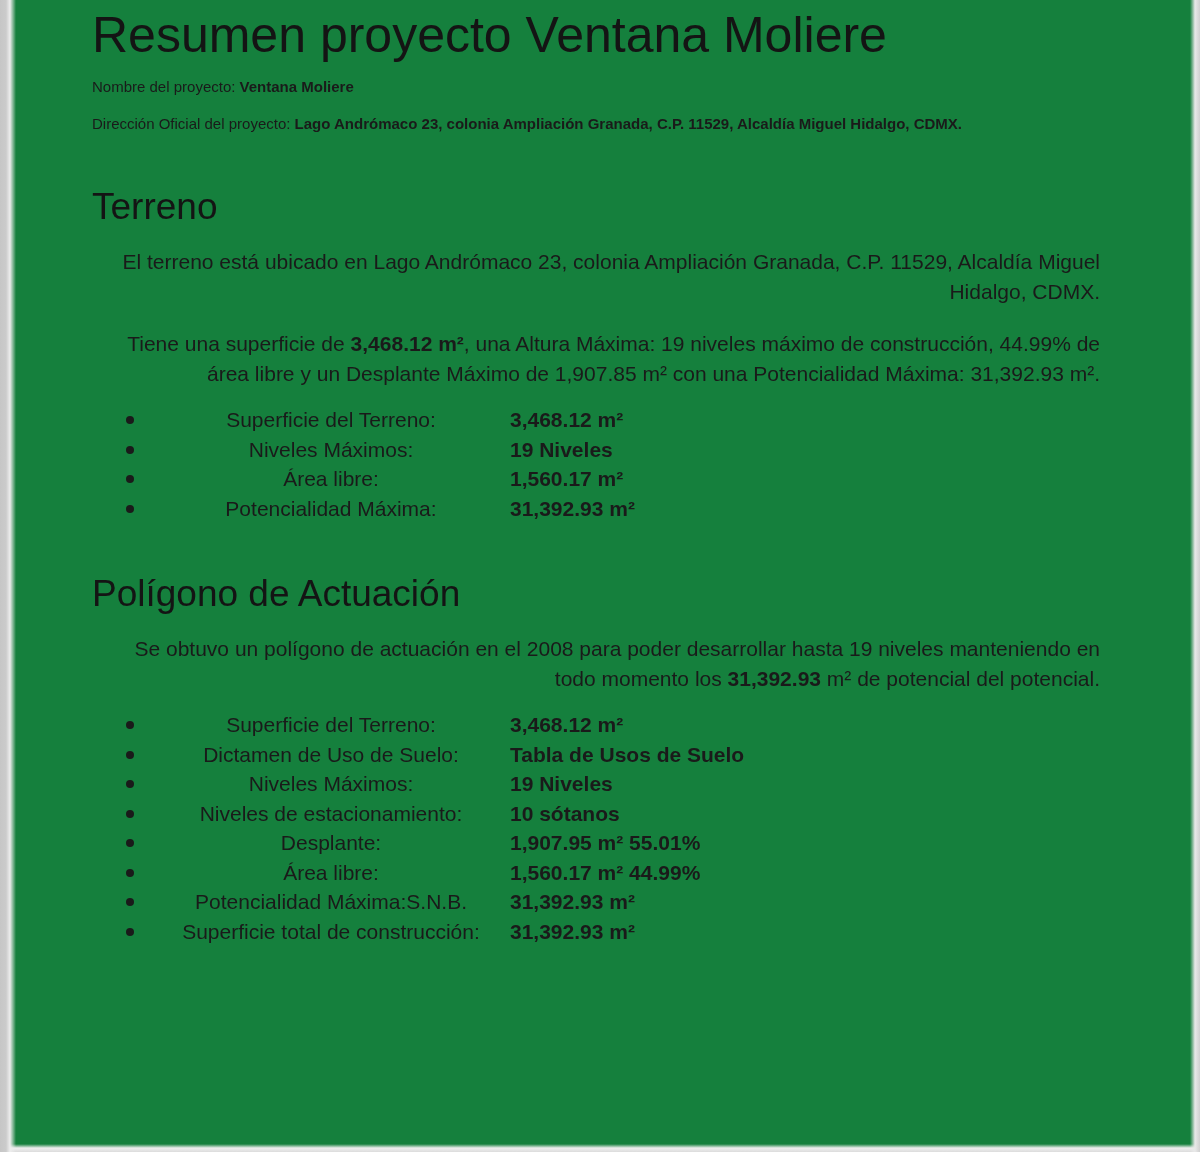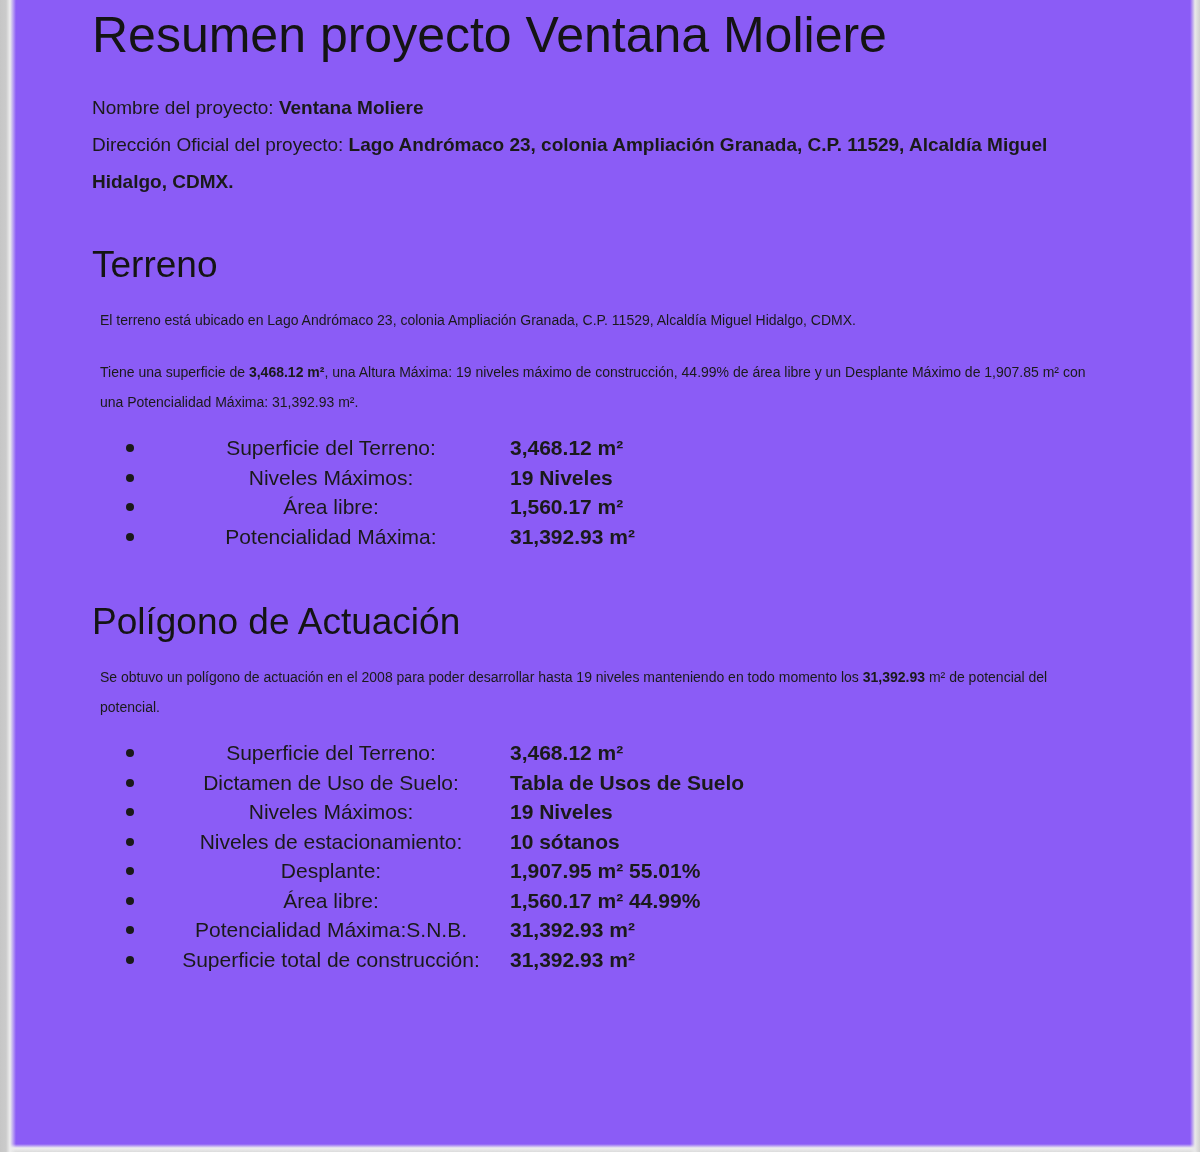--- a/index.html
+++ b/index.html
@@ -4,21 +4,21 @@
 <style>
   html, body {
     margin: 0;
     padding: 0;
     background: #ffffff;
   }
   .page {
     position: relative;
     width: 1200px;
     height: 1152px;
-    background: #8b5cf6;
+    background: #15803d;
     overflow: hidden;
     font-family: "Liberation Sans", "DejaVu Sans", sans-serif;
     color: #1a1a1a;
   }
   
   .edge-left {
     position: absolute; left: 0; top: 0; bottom: 0; width: 16px; z-index: 5;
     background: linear-gradient(90deg, #c6c6c6 0px, #cbcbcb 6px, #ededed 10px, rgba(255,255,255,0) 16px);
     pointer-events: none;
   }
@@ -37,39 +37,40 @@
   }
   h1.title {
     margin: 0;
     font-size: 50px;
     line-height: 58px;
     font-weight: 400;
     color: #141414;
     white-space: nowrap;
   }
   .meta {
-    margin-top: 25px;
-    font-size: 19px;
+    margin-top: 4px;
+    font-size: 15px;
     line-height: 37px;
   }
   .meta p { margin: 0; }
   .b { font-weight: 700; }
   h2.heading {
     margin: 0;
     font-size: 37px;
     line-height: 46px;
     font-weight: 400;
     color: #141414;
   }
   .section-terreno h2.heading  { margin-top: 42px; }
   .section-poligono h2.heading { margin-top: 48px; }
   .para {
-    margin: 17px 0 0 8px;
-    font-size: 14px;
+    margin: 17px 0 0 15px;
+    font-size: 21px;
     line-height: 30px;
+    text-align: right;
   }
   .para + .para { margin-top: 22px; }
   ul.kv-list {
     list-style: none;
     margin: 16px 0 0 0;
     padding: 0;
     font-size: 21px;
   }
   ul.kv-list li {
     display: flex;

